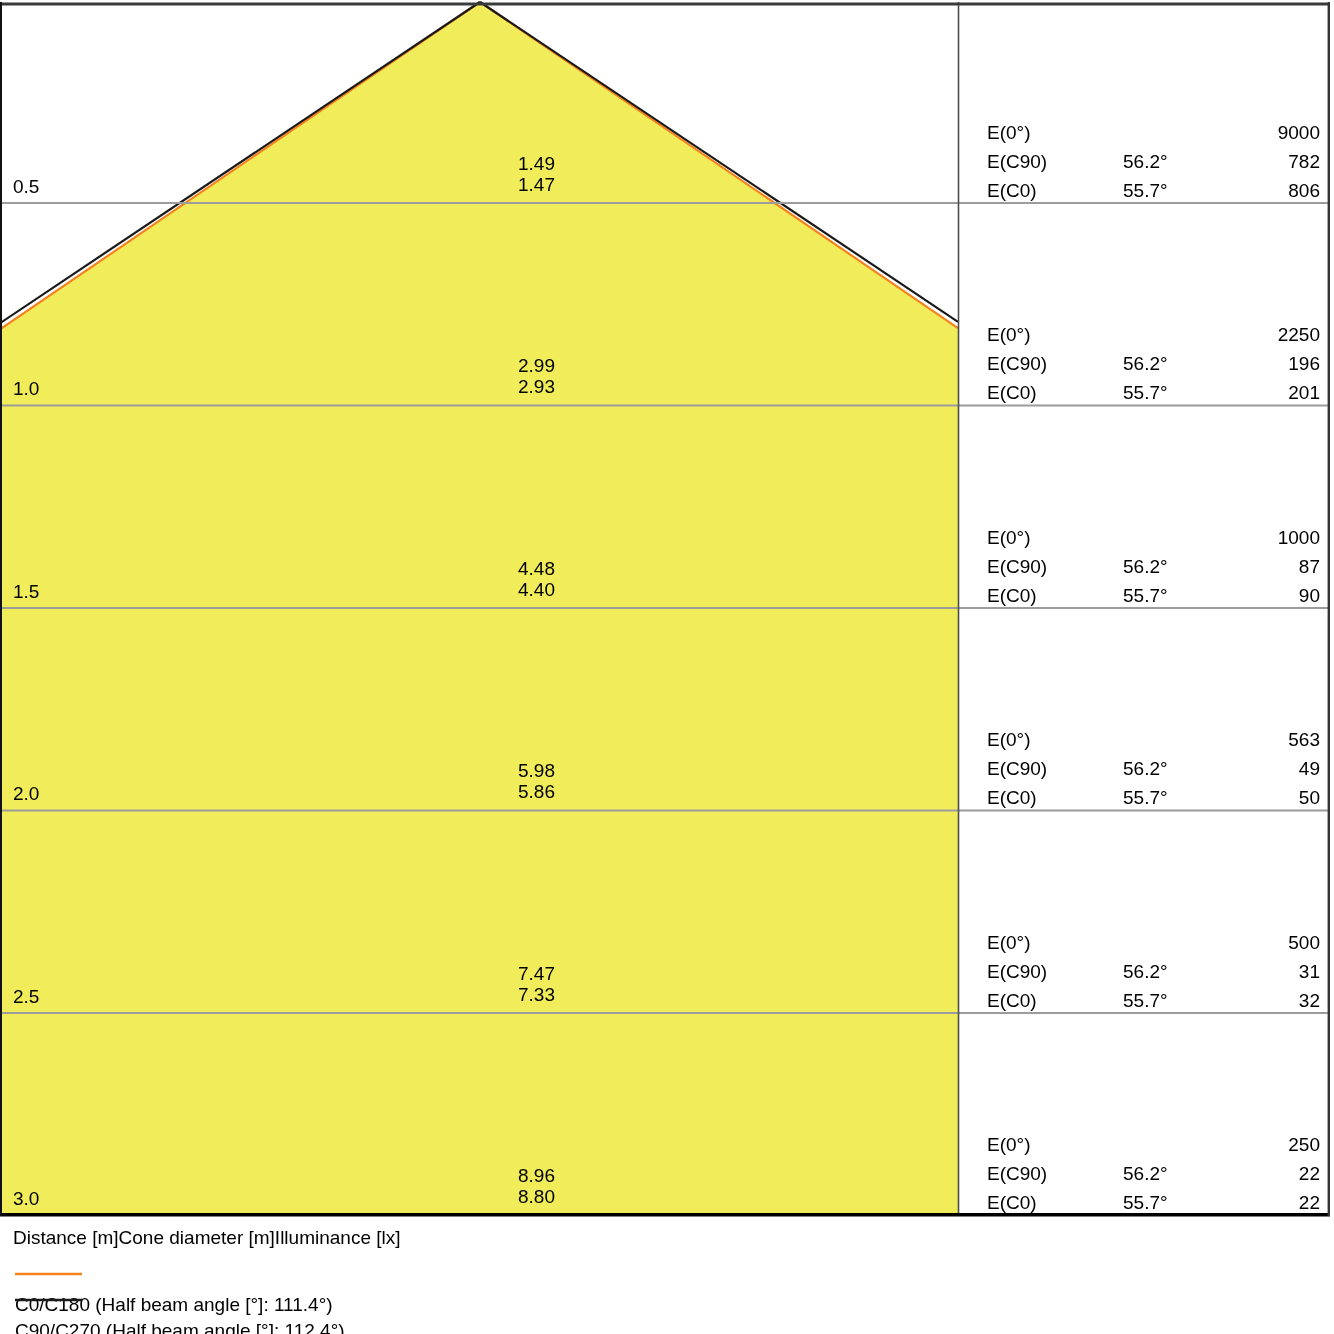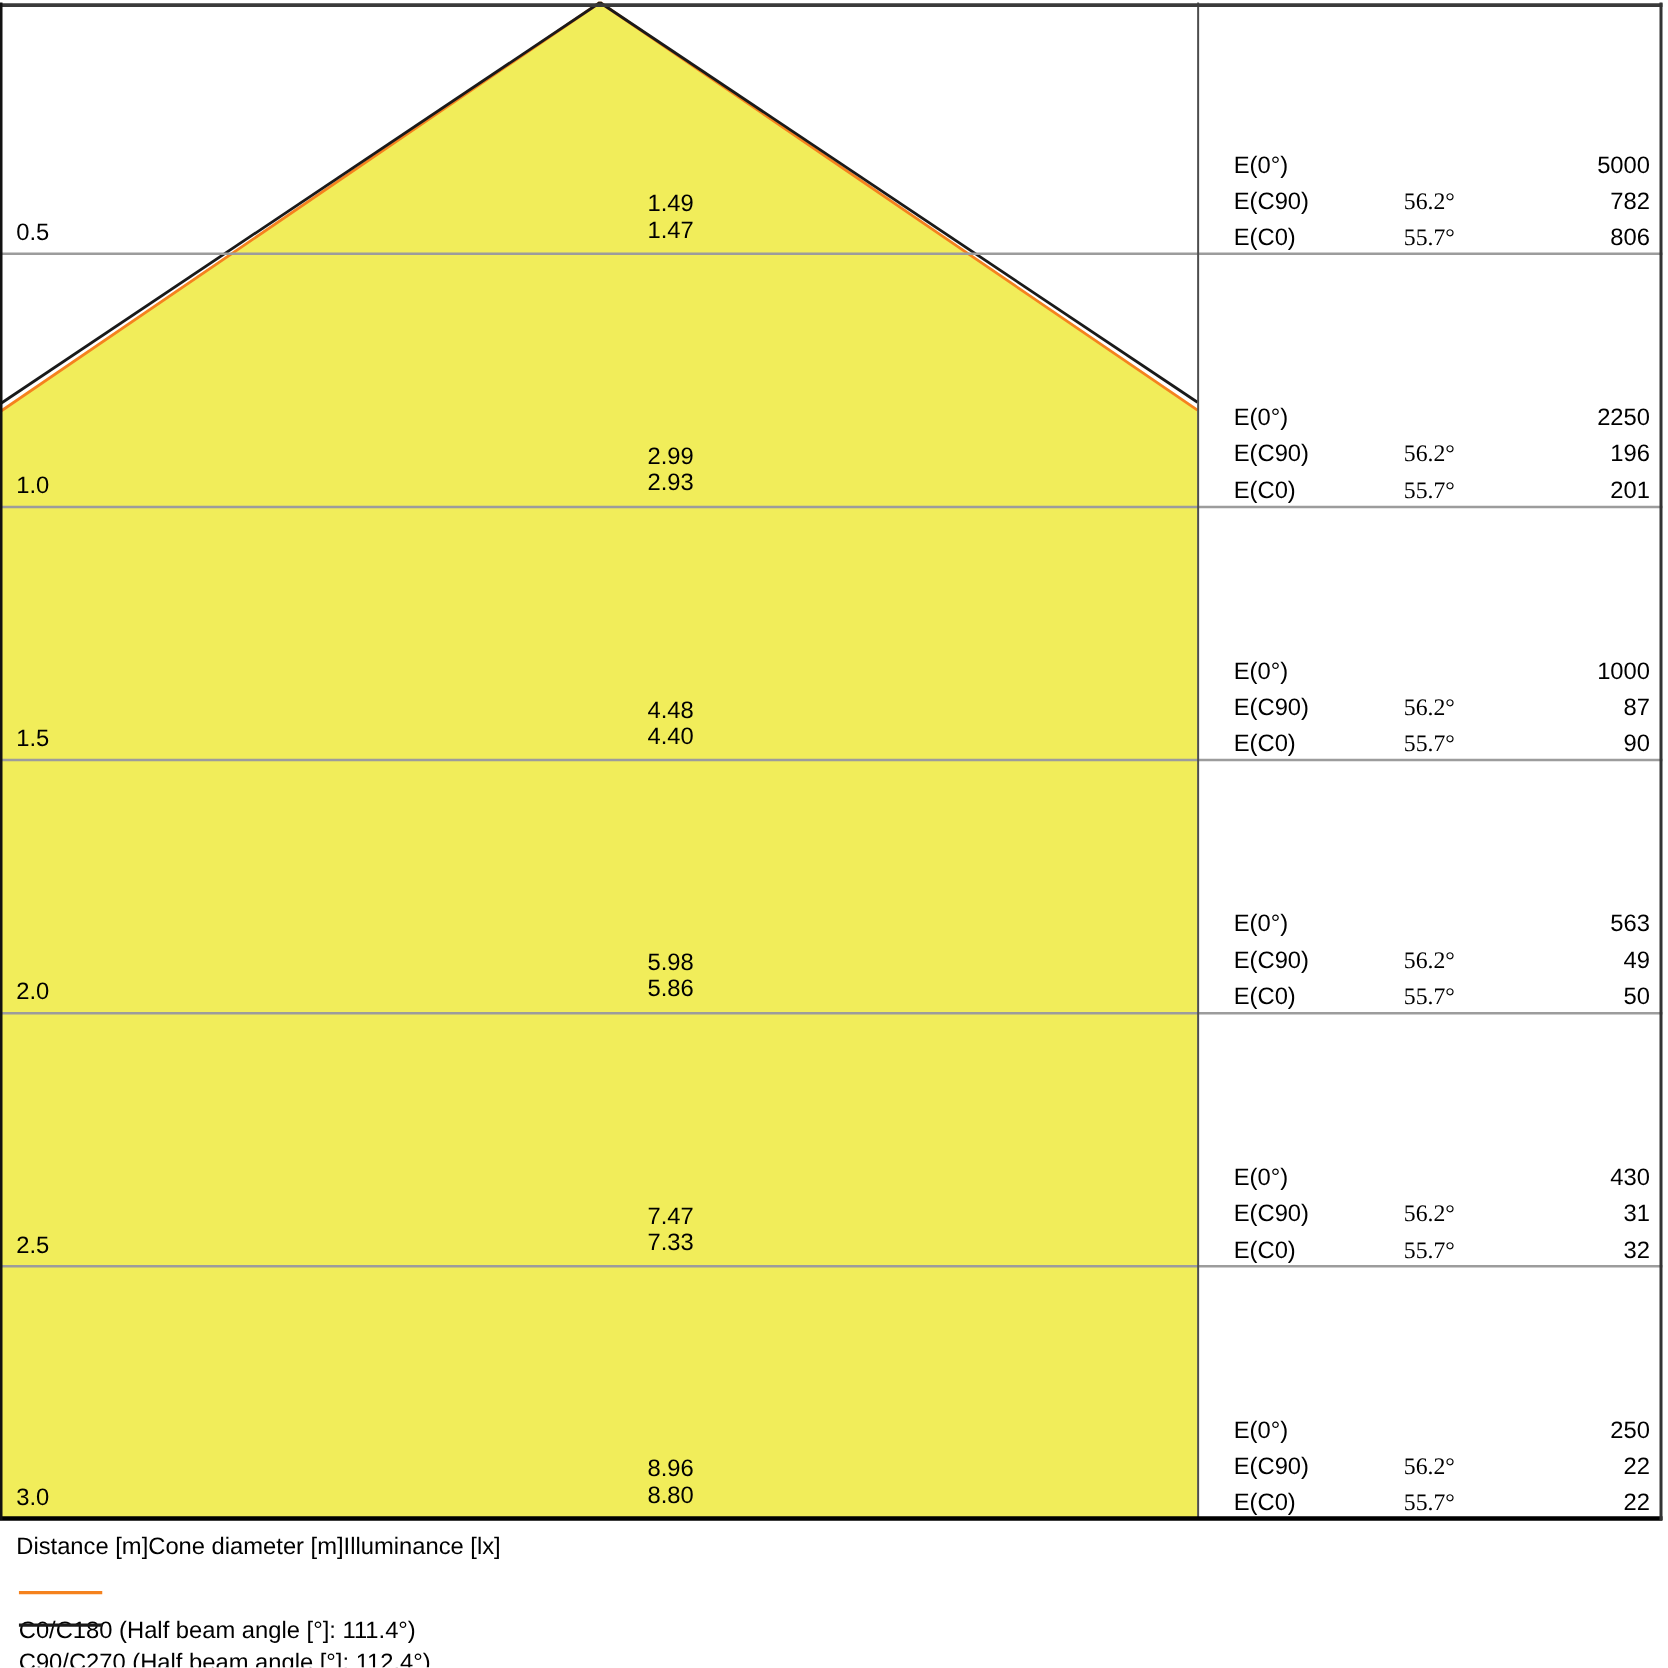--- a/index.html
+++ b/index.html
@@ -7,21 +7,21 @@
     position:relative;width:1334px;height:1334px;background:#ffffff;overflow:hidden;
     font-family:"Liberation Sans","DejaVu Sans",sans-serif;color:#000;
   }
   .stage svg{position:absolute;left:0;top:0;}
   .dist{position:absolute;left:13px;font-size:19px;line-height:22px;}
   .dia{position:absolute;left:405px;width:150px;text-align:right;font-size:19px;line-height:21px;}
   .eblock{position:absolute;left:958px;width:372px;height:87px;font-size:19px;}
   .eline{position:relative;height:29px;}
   .eline span{position:absolute;top:4px;}
   .elabel{left:17px;margin-left:12px;}
-  .eangle{left:165px;font-family:Liberation Serif, serif;}
+  .eangle{left:165px;}
   .evalue{right:10px;}
   .caption{position:absolute;left:13px;top:1227px;font-size:19px;}
   .legend-row{position:absolute;left:15px;height:26px;display:flex;align-items:center;}
   .legend-swatch{width:67px;height:4px;margin-right:13px;flex:0 0 auto;}
   .legend-label{font-size:19px;white-space:pre;margin-top:40px;}
 </style>
 </head>
 <body>
 
 <div class="stage">
@@ -78,21 +78,21 @@
     <div>7.33</div>
   </div>
   <div class="dia" style="top:1165px">
     <div>8.96</div>
     <div>8.80</div>
   </div>
 
   <div class="eblock" style="top:118px">
     <div class="eline">
         <span class="elabel">E(0°)</span>
-        <span class="evalue">5000</span>
+        <span class="evalue">9000</span>
       </div>
     <div class="eline">
         <span class="elabel">E(C90)</span>
         <span class="eangle">56.2°</span>
         <span class="evalue">782</span>
       </div>
     <div class="eline">
         <span class="elabel">E(C0)</span>
         <span class="eangle">55.7°</span>
         <span class="evalue">806</span>
@@ -142,21 +142,21 @@
       </div>
     <div class="eline">
         <span class="elabel">E(C0)</span>
         <span class="eangle">55.7°</span>
         <span class="evalue">50</span>
       </div>
   </div>
   <div class="eblock" style="top:928px">
     <div class="eline">
         <span class="elabel">E(0°)</span>
-        <span class="evalue">430</span>
+        <span class="evalue">500</span>
       </div>
     <div class="eline">
         <span class="elabel">E(C90)</span>
         <span class="eangle">56.2°</span>
         <span class="evalue">31</span>
       </div>
     <div class="eline">
         <span class="elabel">E(C0)</span>
         <span class="eangle">55.7°</span>
         <span class="evalue">32</span>

